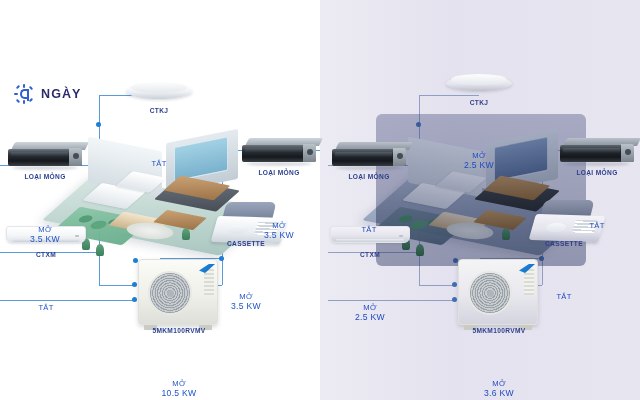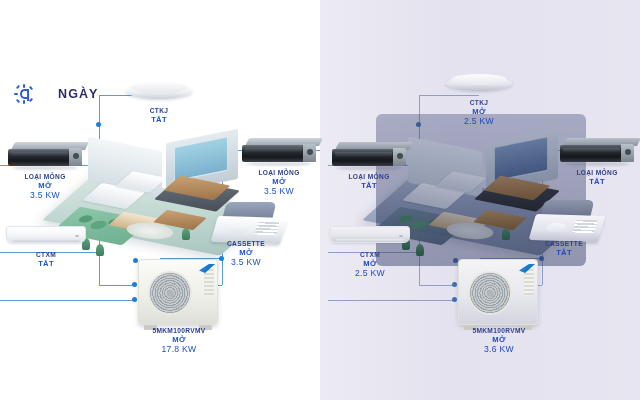--- a/index.html
+++ b/index.html
@@ -13,21 +13,21 @@
   
   .panel{position:absolute;top:0;height:400px;}
   .panel.day{left:0;width:320px;background:#ffffff;}
   .panel.night{left:320px;width:320px;background:#e6e4ef;}
   .panel.night:before{
     content:"";position:absolute;inset:0;
     background:linear-gradient(90deg,#ecebf3 0%,#e4e2ee 40%,#e7e5f0 100%);
   }
 
   
-  .mode-badge{position:absolute;display:flex;align-items:center;gap:24px;z-index:40;}
+  .mode-badge{position:absolute;display:flex;align-items:center;gap:7px;z-index:40;}
   .mode-badge .label{
     font-size:12.5px;letter-spacing:1.1px;color:#2b2b6b;font-weight:700;
   }
   .badge-day{left:14px;top:84px;}
   .badge-night{left:330px;top:84px;}
 
   .sun-ico{position:relative;width:20px;height:20px;}
   .sun-ico .core{
     position:absolute;left:6px;top:5px;width:9px;height:10px;
     border:2px solid #2f5fd0;border-radius:50% 0 0 50%;border-right:none;
@@ -63,21 +63,21 @@
   .wire{position:absolute;background:#5a9bd8;z-index:5;}
   .wire.h{height:1px;}
   .wire.v{width:1px;}
   .wire.pale{background:#8f9ec4;}
   .dot{position:absolute;width:5px;height:5px;border-radius:50%;background:#1f7fd4;z-index:12;}
   .dot.pale{background:#3f6fb5;}
 
   
   .lbl{position:absolute;text-align:center;z-index:30;line-height:1.22;}
   .lbl .name{font-size:6.6px;font-weight:700;letter-spacing:.35px;color:#2b3f8f;}
-  .lbl .state{font-size:7.6px;font-weight:700;letter-spacing:.3px;color:#1f52c8;}
+  .lbl .state{font-size:7.6px;font-weight:400;letter-spacing:.3px;color:#1f52c8;margin-top:44px;}
   .lbl .kw{font-size:8.6px;font-weight:400;letter-spacing:.3px;color:#1f52c8;}
   .lbl.dark .name{color:#31408c;}
   .lbl.dark .state,.lbl.dark .kw{color:#2148c0;}
 
   
   .unit{position:absolute;z-index:20;}
 
   
   .duct{width:74px;height:30px;}
   .duct .top{
@@ -403,21 +403,21 @@
     <div class="unit outdoor" style="left:132px;top:255px;">
       <div class="cab"></div>
         <div class="fan"></div>
         <div class="vent"></div>
       <div class="logo"></div>
       <div class="feet"></div>
     </div>
     <div class="lbl" style="left:128px;top:327px;width:102px;">
       <div class="name">5MKM100RVMV</div>
       <div class="state">MỞ</div>
-      <div class="kw">17.8 KW</div>
+      <div class="kw">10.5 KW</div>
     </div>
   </div>
 
   <div class="panel night">
 
     <div class="wire v pale" style="left:99px;top:95px;height:30px;"></div>
     <div class="wire h pale" style="left:99px;top:95px;width:60px;"></div>
     <div class="wire v pale" style="left:99px;top:125px;height:160px;"></div>
     <div class="wire h pale" style="left:8px;top:165px;width:91px;"></div>
     <div class="wire h pale" style="left:8px;top:252px;width:91px;"></div>

